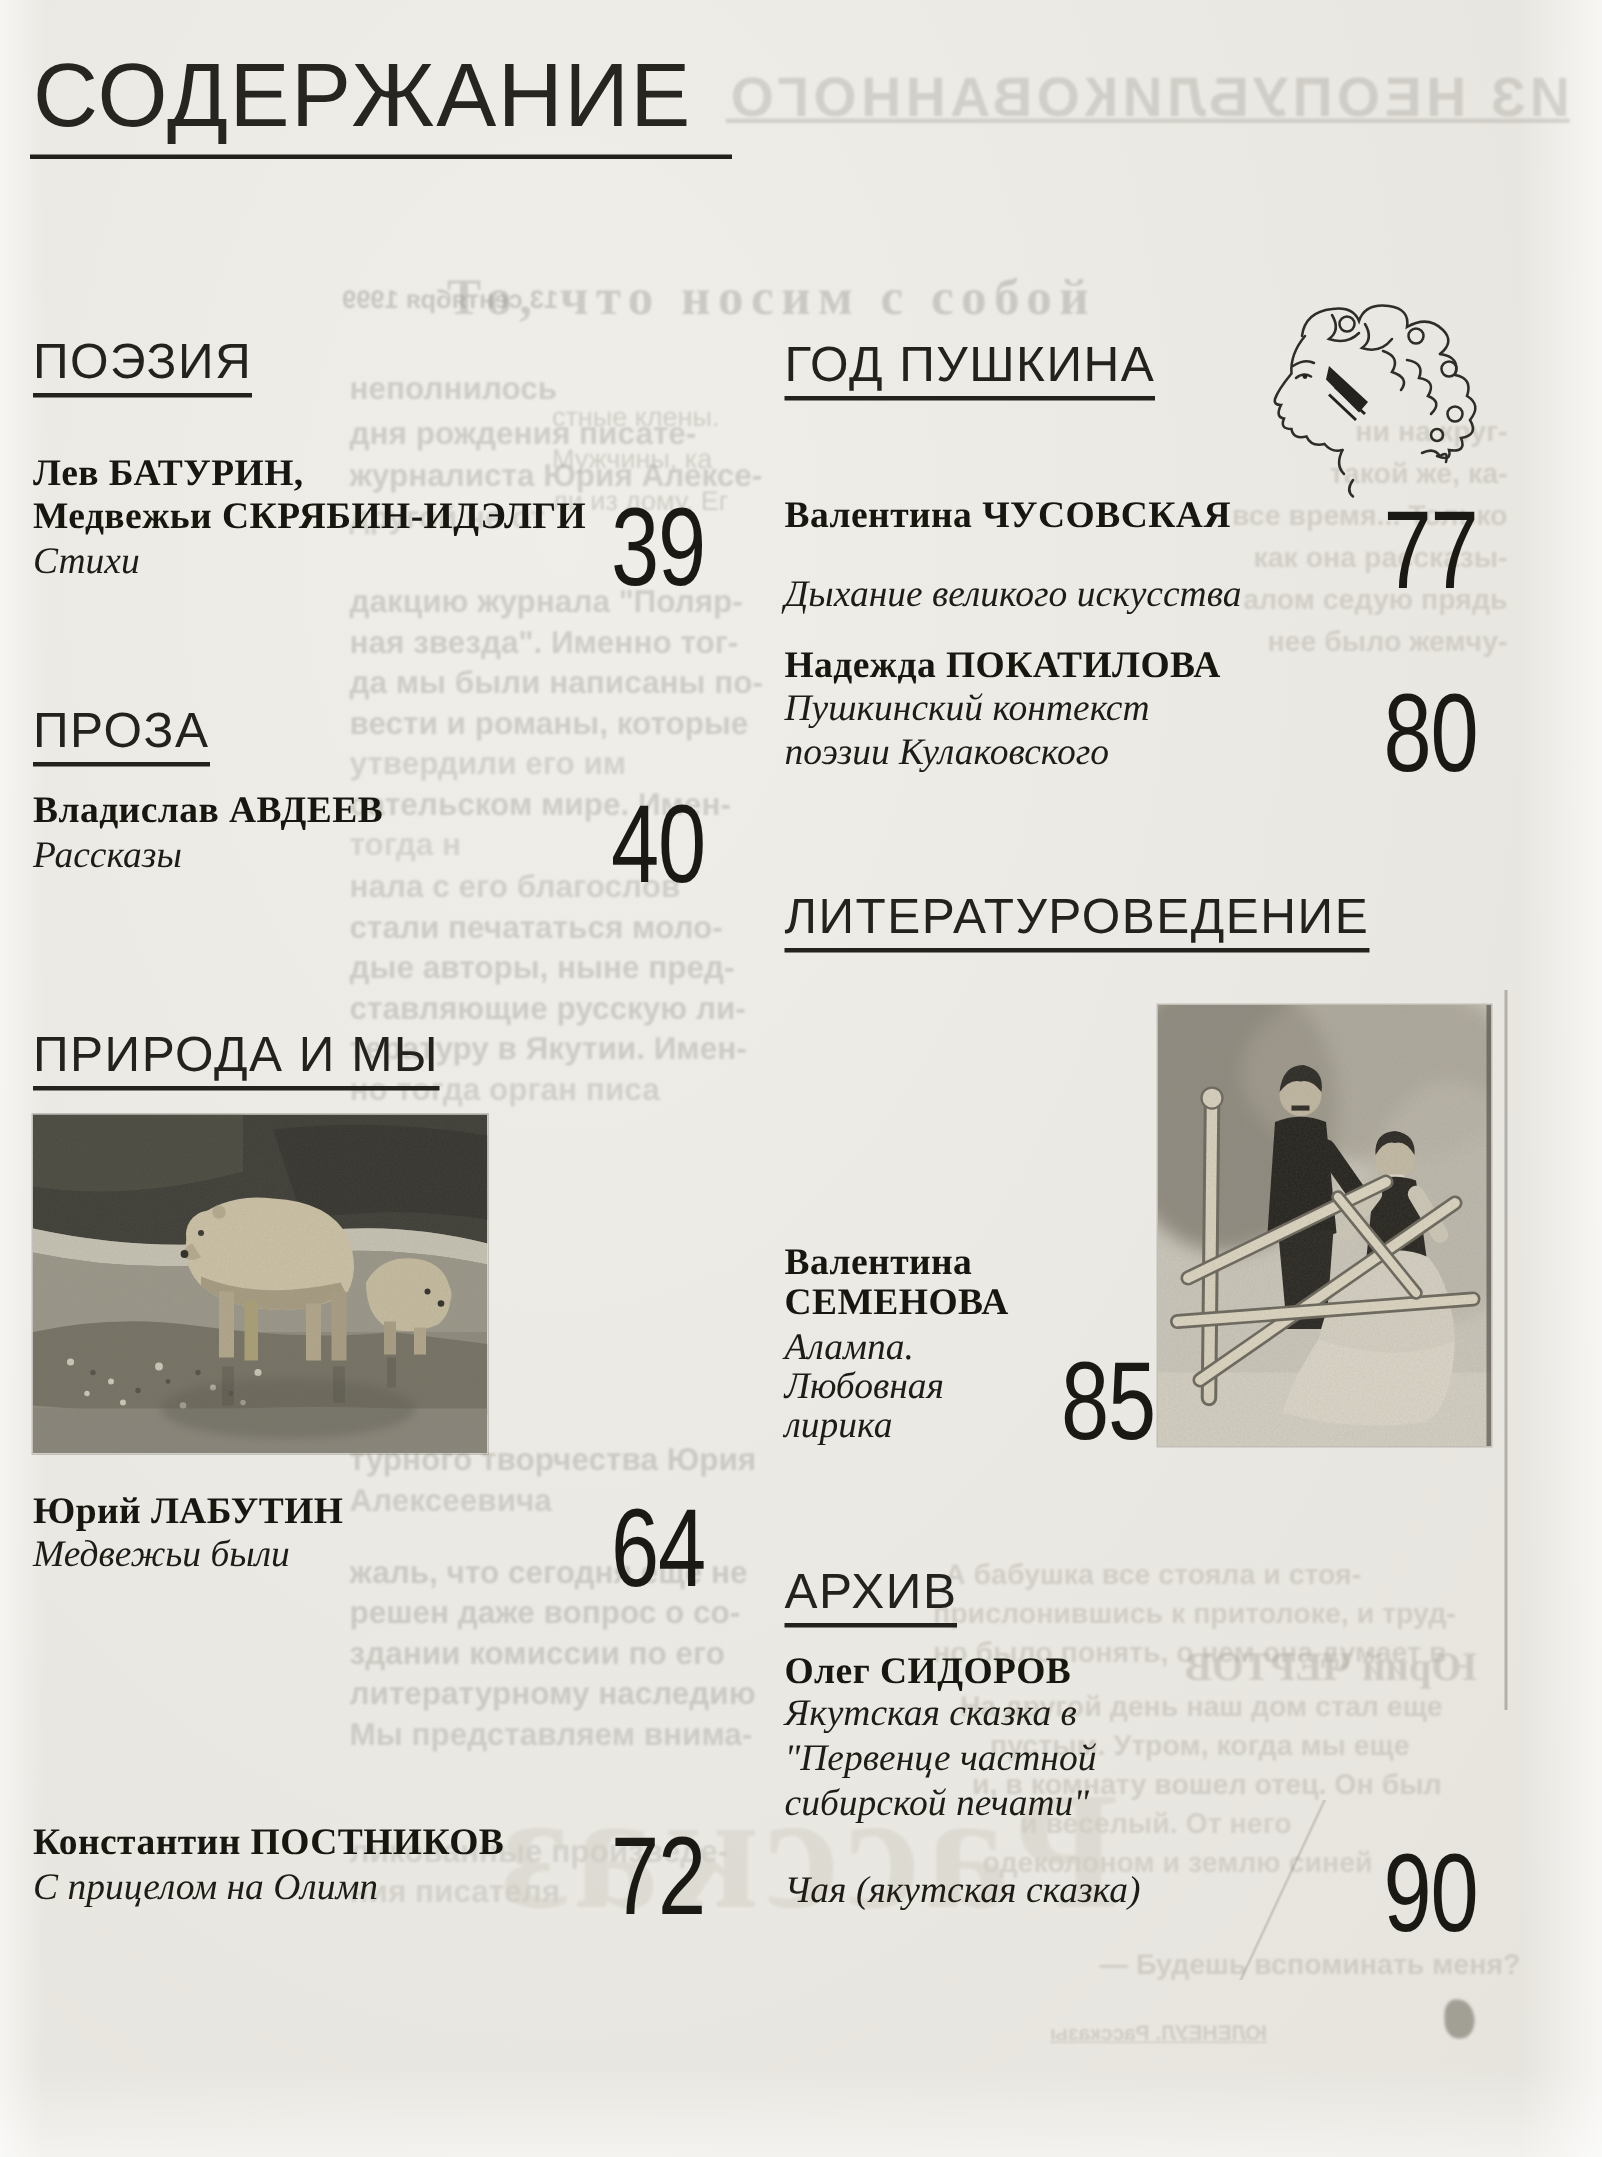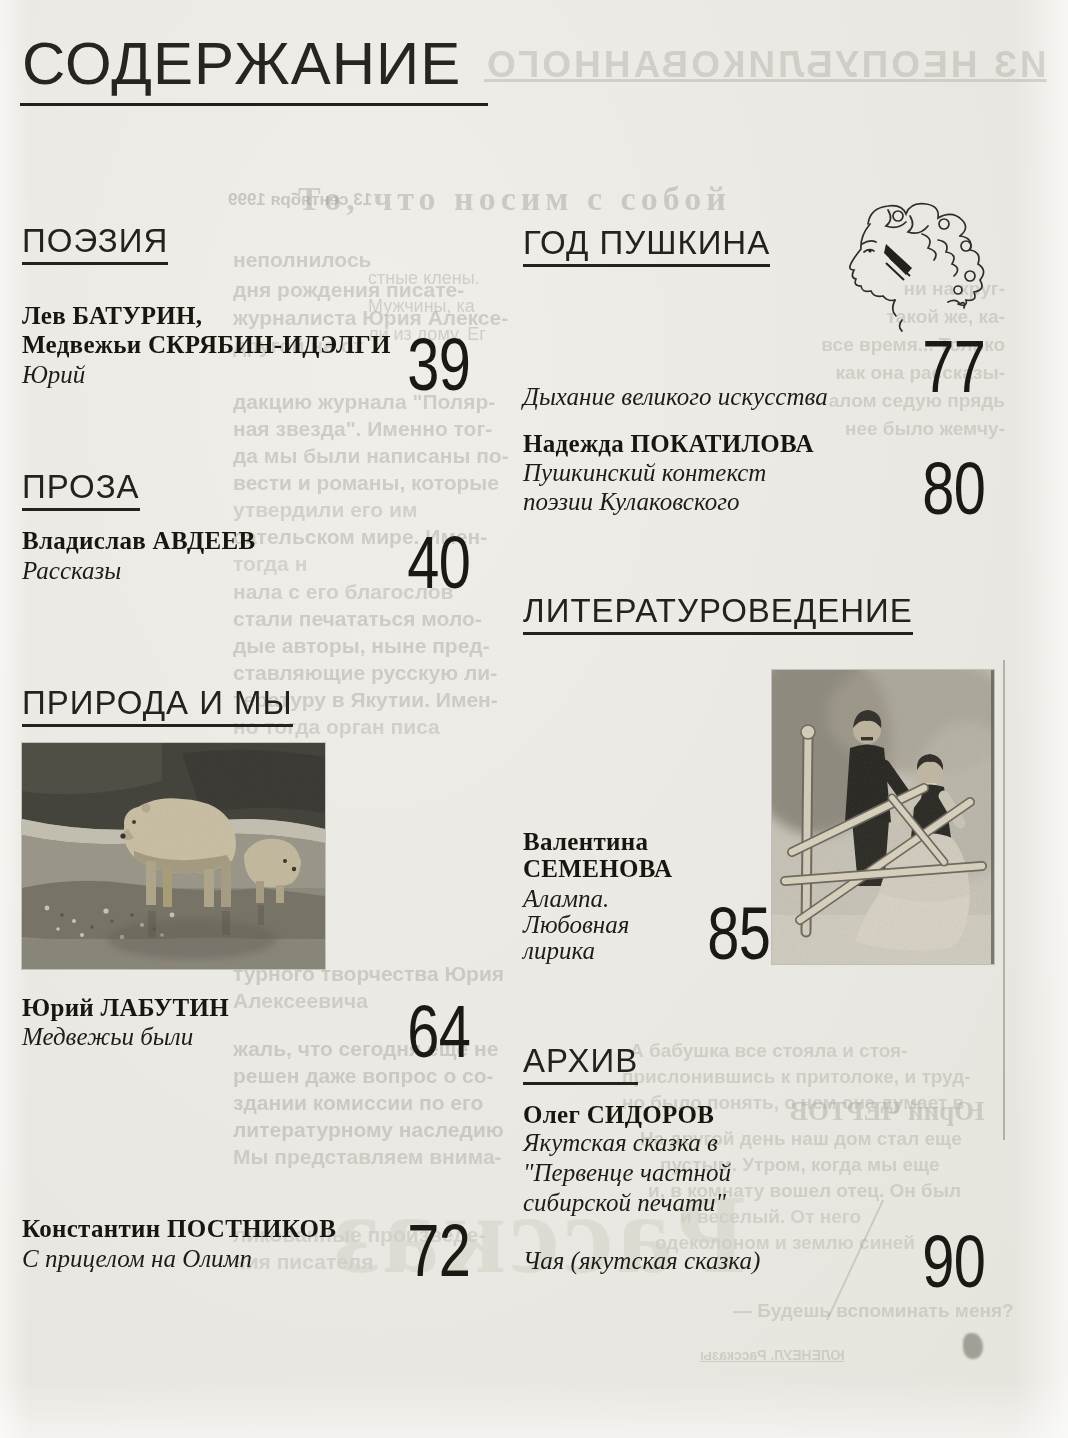--- a/index.html
+++ b/index.html
@@ -120,21 +120,21 @@
         <div class="ghost" style="left: 330px; top: 1172px; font-size: 112px; font-weight: 700; font-family: &quot;Liberation Serif&quot;, serif; color: rgb(210, 207, 197); opacity: 0.5; letter-spacing: 4px; transform: scaleX(-1);">Рассказ</div>
         <div class="ghost" style="left: 700px; top: 1348px; font-size: 14px; font-weight: 700; font-family: &quot;Liberation Sans&quot;, sans-serif; color: rgb(154, 151, 141); opacity: 0.32; transform: scaleX(-1); text-decoration: underline;">ЮЛЕНЕУЛ. Рассказы</div>
       </div>
 
     <div class="page-title">СОДЕРЖАНИЕ</div>
     <div class="title-rule"></div>
 
     <div class="sec-h" style="left:22px;top:224px;">ПОЭЗИЯ</div>
     <div class="author" style="left:22px;top:303px;">Лев БАТУРИН,</div>
     <div class="author" style="left:22px;top:332px;">Медвежьи СКРЯБИН-ИДЭЛГИ</div>
-    <div class="work" style="left:22px;top:362px;">Юрий</div>
+    <div class="work" style="left:22px;top:362px;">Стихи</div>
     <div class="pagenum" style="left:330px;top:328px;width:140px;">39</div>
 
     <div class="sec-h" style="left:22px;top:470px;">ПРОЗА</div>
     <div class="author" style="left:22px;top:528px;">Владислав АВДЕЕВ</div>
     <div class="work" style="left:22px;top:558px;">Рассказы</div>
     <div class="pagenum" style="left:330px;top:526px;width:140px;">40</div>
 
     <div class="sec-h" style="left:22px;top:686px;">ПРИРОДА И МЫ</div>
 
     <div class="photo" style="left:22px;top:743px;width:303px;height:226px;">
@@ -240,20 +240,21 @@
         </g>
         <path d="M88,50 L114,74 L108,81 L86,59 Z" fill="#23221e"></path>
         <g stroke="#23221e" stroke-width="2">
           <path d="M92,64 L112,82"></path>
           <path d="M88,69 L106,86"></path>
         </g>
         <circle cx="72" cy="57" r="1.6" fill="#23221e"></circle>
       </svg>
     </div>
 
+    <div class="author" style="left:523px;top:331px;">Валентина ЧУСОВСКАЯ</div>
     <div class="work" style="left:523px;top:360px;margin-top:24px;">Дыхание великого искусства</div>
     <div class="pagenum" style="left:845px;top:330px;width:140px;">77</div>
 
     <div class="author" style="left:523px;top:431px;text-align:right;">Надежда ПОКАТИЛОВА</div>
     <div class="work" style="left:523px;top:460px;">Пушкинский контекст</div>
     <div class="work" style="left:523px;top:489px;">поэзии Кулаковского</div>
     <div class="pagenum" style="left:845px;top:452px;width:140px;">80</div>
 
     <div class="sec-h" style="left:523px;top:594px;">ЛИТЕРАТУРОВЕДЕНИЕ</div>
 

